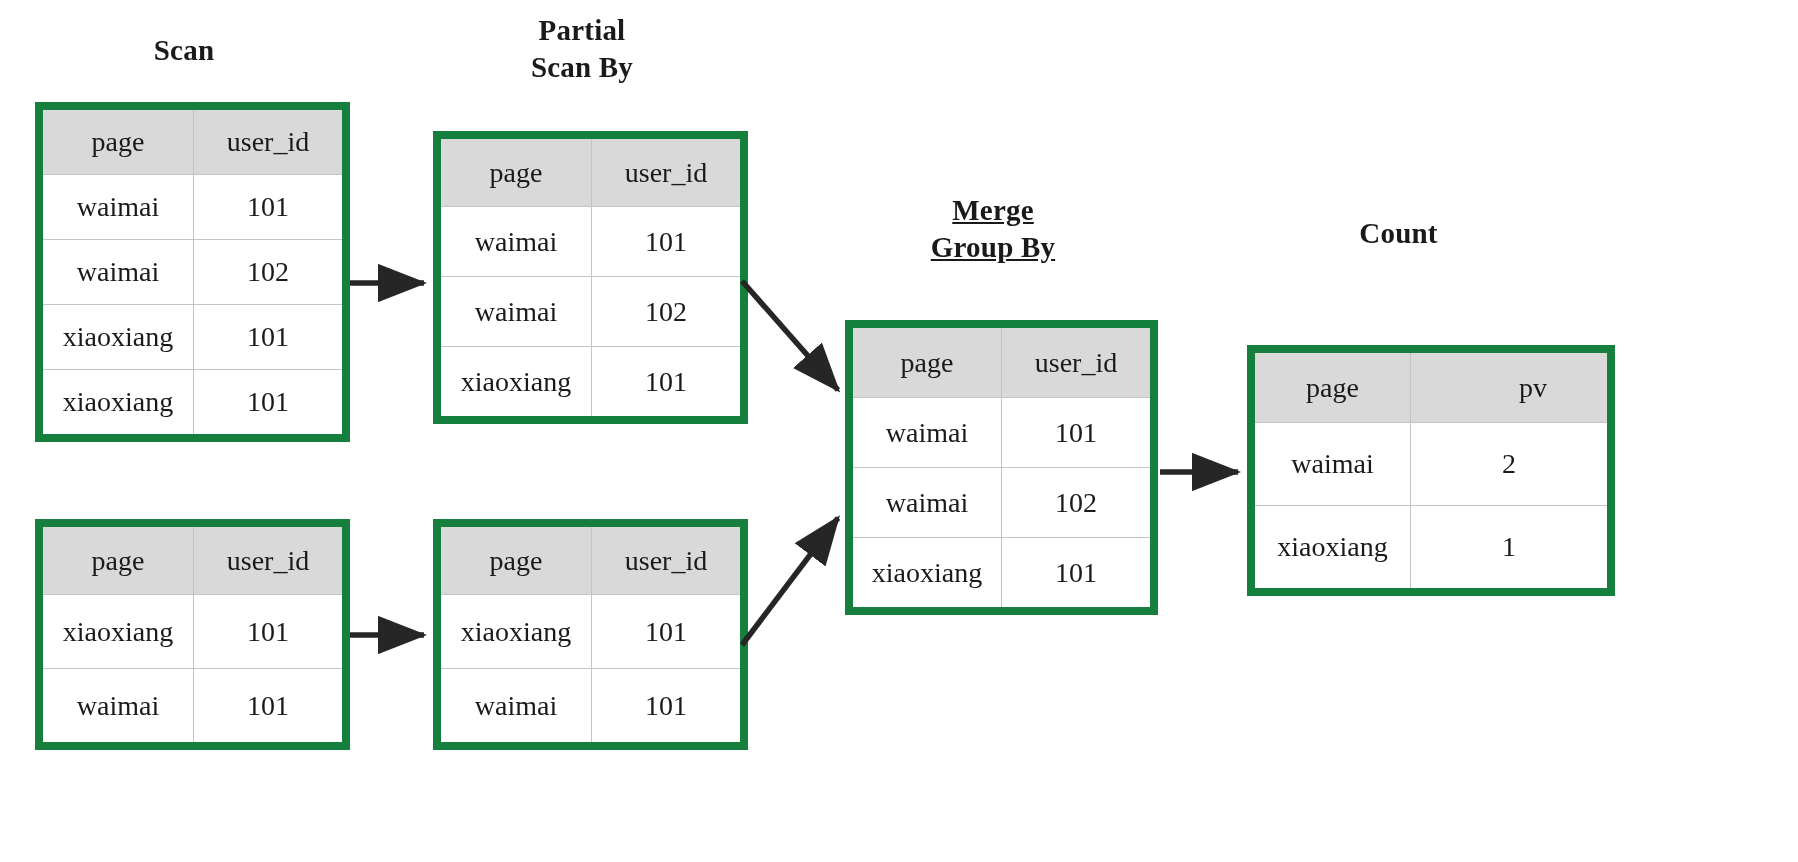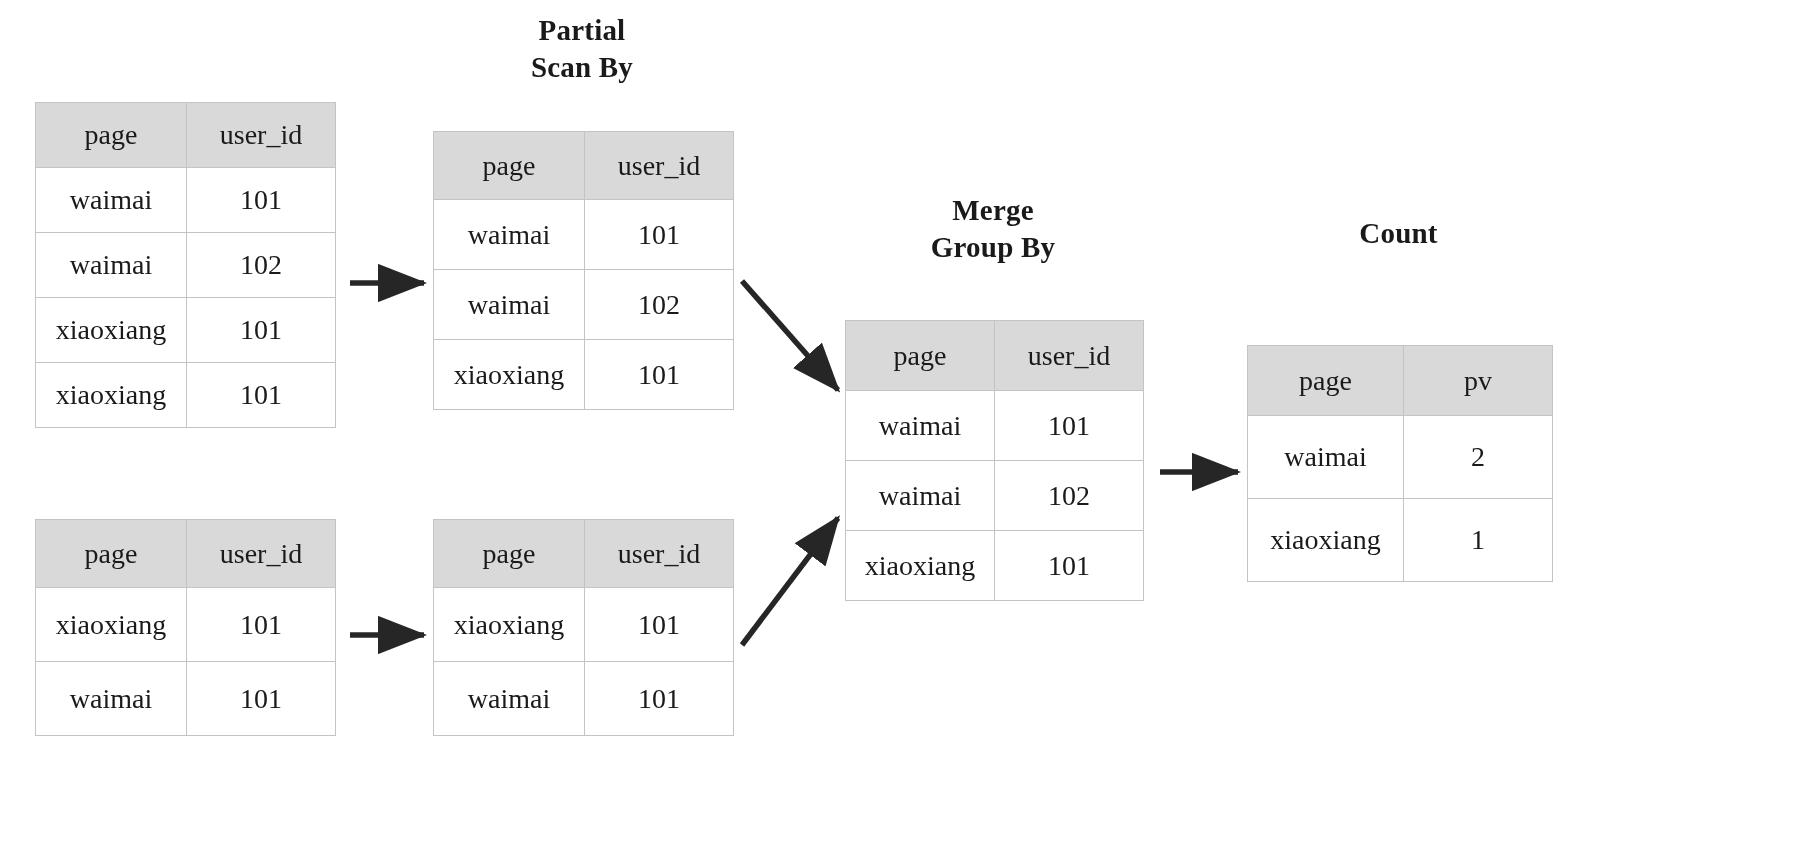--- a/index.html
+++ b/index.html
@@ -22,21 +22,21 @@
     font-size: 29px;
     color: #1a1a1a;
     text-align: center;
     line-height: 1.28;
     white-space: pre-line;
     letter-spacing: 0.2px;
   }
   .tbl {
     position: absolute;
     border-collapse: collapse;
-    border: 1px solid #15803d;
+    border: 8px solid #15803d;
     background: #ffffff;
     table-layout: fixed;
   }
   .tbl th, .tbl td {
     border: 1px solid #c4c4c4;
     font-weight: normal;
     font-size: 28px;
     color: #1a1a1a;
     text-align: center;
     vertical-align: middle;
@@ -57,25 +57,26 @@
     width: 1798px;
     height: 862px;
     pointer-events: none;
   }
 </style>
 </head>
 <body>
 
 <div id="canvas">
 
+  <div class="title" style="left:35px; top:32px; width:298px;">Scan</div>
 
   <div class="title" style="left:433px; top:12px; width:298px;">Partial
 Scan By</div>
 
-  <div class="title" style="left:845px; top:192px; width:296px;">Merge
+  <div class="title" style="left:845px; top:192px; width:296px;text-decoration:underline;">Merge
 Group By</div>
 
   <div class="title" style="left:1247px; top:215px; width:303px;">Count</div>
 
   <table class="tbl" style="left:35px; top:102px; width:298px;">
     <thead>
       <tr>
         <th style="width:150px; height:64px;">page</th>
         <th style="width:148px; height:64px;">user_id</th>
       </tr>
@@ -181,21 +182,21 @@
         <td style="height:69px;">xiaoxiang</td>
         <td style="height:69px;">101</td>
       </tr>
     </tbody>
   </table>
 
   <table class="tbl" style="left:1247px; top:345px; width:303px;">
     <thead>
       <tr>
         <th style="width:155px; height:69px;">page</th>
-        <th style="width:148px; height:69px;">pv</th>
+        <th style="width:148px; height:69px;padding-left:48px;">pv</th>
       </tr>
     </thead>
     <tbody>
       <tr>
         <td style="height:82px;">waimai</td>
         <td style="height:82px;">2</td>
       </tr>
       <tr>
         <td style="height:82px;">xiaoxiang</td>
         <td style="height:82px;">1</td>

